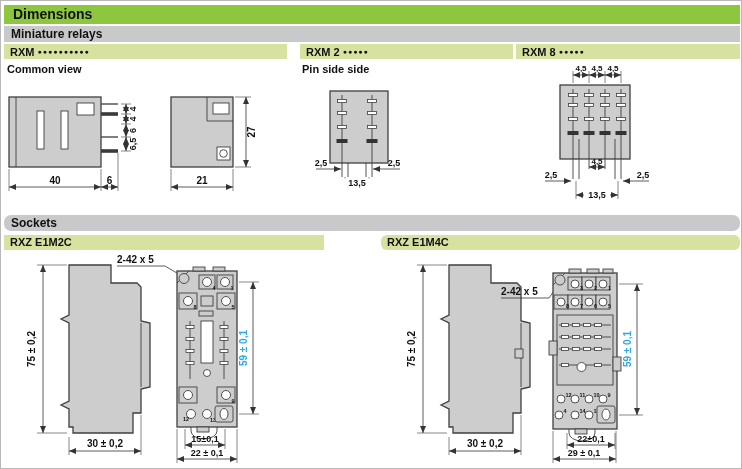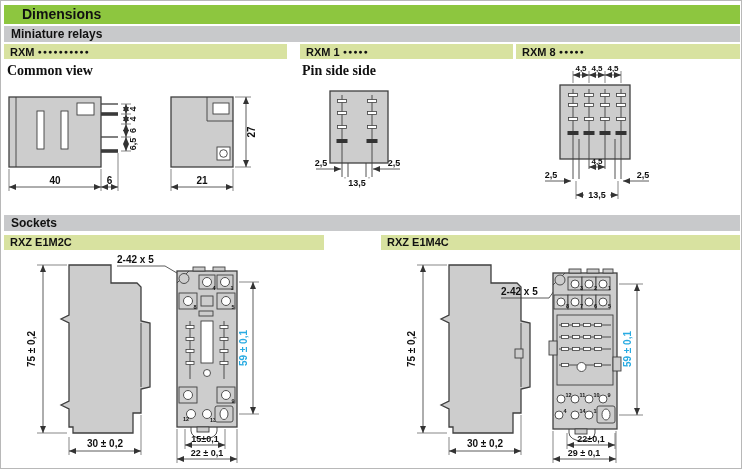--- a/index.html
+++ b/index.html
@@ -1,22 +1,22 @@
 <!DOCTYPE html>
 <html><head>
 <meta charset="utf-8">
 <style>
   html,body{margin:0;padding:0;background:#fff;}
   .page{position:relative;width:742px;height:469px;background:#fff;border:1px solid #b8b8b8;box-sizing:border-box;overflow:hidden;font-family:"Liberation Sans",sans-serif;}
   .bar{position:absolute;box-sizing:border-box;color:#111;font-weight:bold;}
-  .bar-green{left:3px;top:4px;width:736px;height:19px;background:#8DC63F;font-size:14px;line-height:19px;padding-left:18px;}
+  .bar-green{left:3px;top:4px;width:736px;height:19px;background:#8DC63F;font-size:14px;line-height:19px;padding-left:9px;}
   .bar-gray{left:3px;width:736px;height:16px;background:#C8C9CB;font-size:12px;line-height:16px;padding-left:7px;}
   .bar-lg{height:15px;background:#D8E2A0;font-size:11px;line-height:15px;padding-left:6px;}
   .dots{font-size:7px;letter-spacing:1px;vertical-align:2px;}
-  .view-label{position:absolute;font-size:14px;font-weight:bold;color:#111;font-family:Liberation Serif, serif;}
+  .view-label{position:absolute;font-size:11px;font-weight:bold;color:#111;}
   .fig{position:absolute;}
   svg text{font-family:"Liberation Sans",sans-serif;font-weight:bold;fill:#111;}
   .outline{fill:#CDCDCD;stroke:#3f3f3f;stroke-width:1.3;}
   .inner{fill:#ffffff;stroke:#3f3f3f;stroke-width:0.9;}
   .innerg{fill:#CDCDCD;stroke:#3f3f3f;stroke-width:0.9;}
   .ln{stroke:#3f3f3f;stroke-width:0.9;fill:none;}
   .dim{stroke:#333;stroke-width:0.8;fill:none;}
   .ext{stroke:#555;stroke-width:0.7;fill:none;}
   .pin-thin{stroke:#4a4a4a;stroke-width:1.4;}
   .pin-thick{stroke:#3a3a3a;stroke-width:3.6;}
@@ -45,21 +45,21 @@
   </svg>
 
   <div class="bar bar-green">Dimensions</div>
   <div class="bar bar-gray" style="top:25px;">Miniature relays</div>
 
   <div class="bar bar-lg" style="left:3px;top:43px;width:283px;">
     <span>RXM</span>
     <span class="dots">●●●●●●●●●●</span>
   </div>
   <div class="bar bar-lg" style="left:299px;top:43px;width:213px;">
-    <span>RXM 1</span>
+    <span>RXM 2</span>
     <span class="dots">●●●●●</span>
   </div>
   <div class="bar bar-lg" style="left:515px;top:43px;width:224px;">
     <span>RXM 8</span>
     <span class="dots">●●●●●</span>
   </div>
 
   <div class="view-label" style="left:6px;top:62px;">Common view</div>
   <div class="view-label" style="left:301px;top:62px;">Pin side side</div>
 
@@ -182,23 +182,23 @@
     <line class="dim" x1="134" y1="124" x2="108" y2="124" marker-end="url(#ar)"></line>
     <text class="t9" x="36" y="120.5" text-anchor="middle">2,5</text>
     <text class="t9" x="128" y="120.5" text-anchor="middle">2,5</text>
     <line class="ext" x1="61" y1="124" x2="61" y2="142"></line>
     <line class="ext" x1="103" y1="124" x2="103" y2="142"></line>
     <line class="dim" x1="61" y1="138" x2="103" y2="138" marker-start="url(#ars)" marker-end="url(#ar)"></line>
     <rect x="69" y="133.5" width="26" height="9" fill="#fff"></rect>
     <text class="t9" x="82" y="141" text-anchor="middle">13,5</text>
   </svg>
 
-  <div class="bar bar-gray" style="top:214px;">Sockets</div>
+  <div class="bar bar-gray" style="top:214px;border-radius:7px;">Sockets</div>
   <div class="bar bar-lg" style="left:3px;top:234px;width:320px;">RXZ E1M2C</div>
-  <div class="bar bar-lg" style="left:380px;top:234px;width:359px;">RXZ E1M4C</div>
+  <div class="bar bar-lg" style="left:380px;top:234px;width:359px;border-radius:6px;">RXZ E1M4C</div>
 
   <svg class="fig" style="left:8px;top:256px;" width="152" height="210" viewBox="0 0 152 210">
     <path class="outline" d="M60,8 H102 V26 H128 L132,30 V64 L141,66 V130 L132,132 V156 H124 V176 H64 V170 H60 V152 L52,148 L60,144 V66 L52,62 L60,58 Z"></path>
     <line class="ln" x1="132" y1="66" x2="132" y2="130"></line>
     <line class="ext" x1="58" y1="8" x2="28" y2="8"></line>
     <line class="ext" x1="58" y1="176" x2="28" y2="176"></line>
     <line class="dim" x1="34" y1="8" x2="34" y2="176" marker-start="url(#ars)" marker-end="url(#ar)"></line>
     <text class="t10" transform="rotate(-90 26 92)" x="26" y="92" text-anchor="middle">75 ± 0,2</text>
     <line class="ext" x1="60" y1="180" x2="60" y2="198"></line>
     <line class="ext" x1="132" y1="158" x2="132" y2="198"></line>

